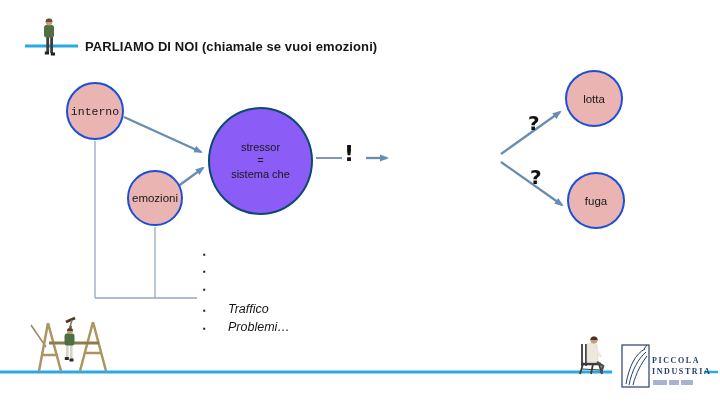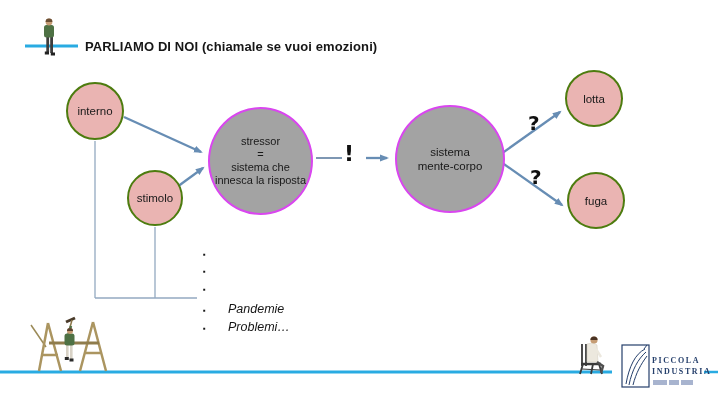--- a/index.html
+++ b/index.html
@@ -12,22 +12,22 @@
   .title {
     position:absolute; left:85px; top:39px;
     font-size:13px; font-weight:700; color:#161616; letter-spacing:0.1px;
     white-space:nowrap;
   }
   .circle {
     position:absolute; border-radius:50%;
     display:flex; flex-direction:column; align-items:center; justify-content:center;
     text-align:center; color:#191919;
   }
-  .pink { background:#eab4b2; border:2px solid #4d7c0f;align-items:center; }
-  .blue { background:#a3a3a3; border:2px solid #d946ef; }
+  .pink { background:#eab4b2; border:2px solid #1d4ed8;align-items:center; }
+  .blue { background:#8b5cf6; border:2px solid #0c4a6e; }
   .c-small { font-size:11.5px; }
   .stressor-text { font-size:11px; line-height:13.2px; }
   .sistema-text  { font-size:11.5px; line-height:14.5px; }
   .mark { position:absolute; font-weight:700; color:#101010; font-family:"DejaVu Sans", sans-serif; }
   .mark-excl { left:344px; top:141px; font-size:22px; }
   .mark-q1   { left:528px; top:111px; font-size:20px; }
   .mark-q2   { left:530px; top:165px; font-size:20px; }
   .bullets {
     position:absolute; left:203px; top:250px; list-style:none;
     font-style:italic; font-size:12.5px; color:#161616;
@@ -126,39 +126,34 @@
     </g>
     <g opacity="0.75">
       <rect x="653" y="380" width="14" height="5" fill="#8b9cc0"></rect>
       <rect x="669" y="380" width="10" height="5" fill="#8b9cc0"></rect>
       <rect x="681" y="380" width="12" height="5" fill="#8b9cc0"></rect>
     </g>
   </svg>
 
   <div class="title">PARLIAMO DI NOI (chiamale se vuoi emozioni)</div>
 
-  <div class="circle pink c-small" style="left:66px; top:82px; width:58px; height:58px;">
+  <div class="circle pink c-small" style="left:66px; top:82px; width:58px; height:58px;font-family:Liberation Mono, monospace;">
     <span>interno</span>
   </div>
 
   <div class="circle pink c-small" style="left:127px; top:170px; width:56px; height:56px;">
-    <span>stimolo</span>
+    <span>emozioni</span>
   </div>
 
   <div class="circle blue stressor-text" style="left:208px; top:107px; width:105px; height:108px;">
     <span>stressor</span>
     <span>=</span>
     <span>sistema che</span>
-    <span>innesca la risposta</span>
   </div>
 
-  <div class="circle blue sistema-text" style="left:395px; top:105px; width:110px; height:108px;">
-    <span>sistema</span>
-    <span>mente-corpo</span>
-  </div>
 
   <div class="circle pink c-small" style="left:565px; top:70px; width:58px; height:57px;">
     <span>lotta</span>
   </div>
 
   <div class="circle pink c-small" style="left:567px; top:172px; width:58px; height:57px;">
     <span>fuga</span>
   </div>
 
   <div class="mark mark-excl">!</div>
@@ -170,21 +165,21 @@
       <span class="bm">▪</span>
     </li>
     <li>
       <span class="bm">▪</span>
     </li>
     <li>
       <span class="bm">▪</span>
     </li>
     <li>
       <span class="bm">▪</span>
-      <span>Pandemie</span>
+      <span>Traffico</span>
     </li>
     <li>
       <span class="bm">▪</span>
       <span>Problemi…</span>
     </li>
   </ul>
 
   <div class="logo-text logo-l1">PICCOLA</div>
   <div class="logo-text logo-l2">INDUSTRIA</div>
 

